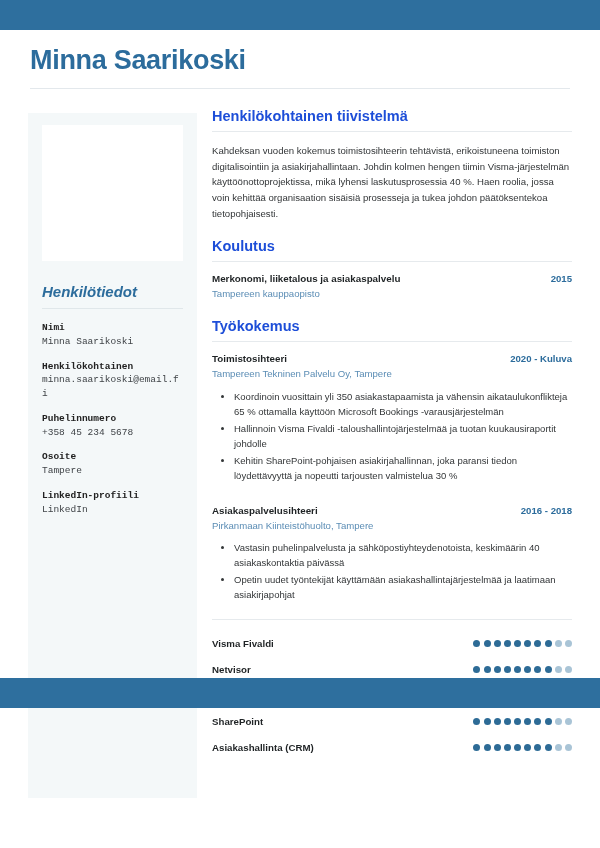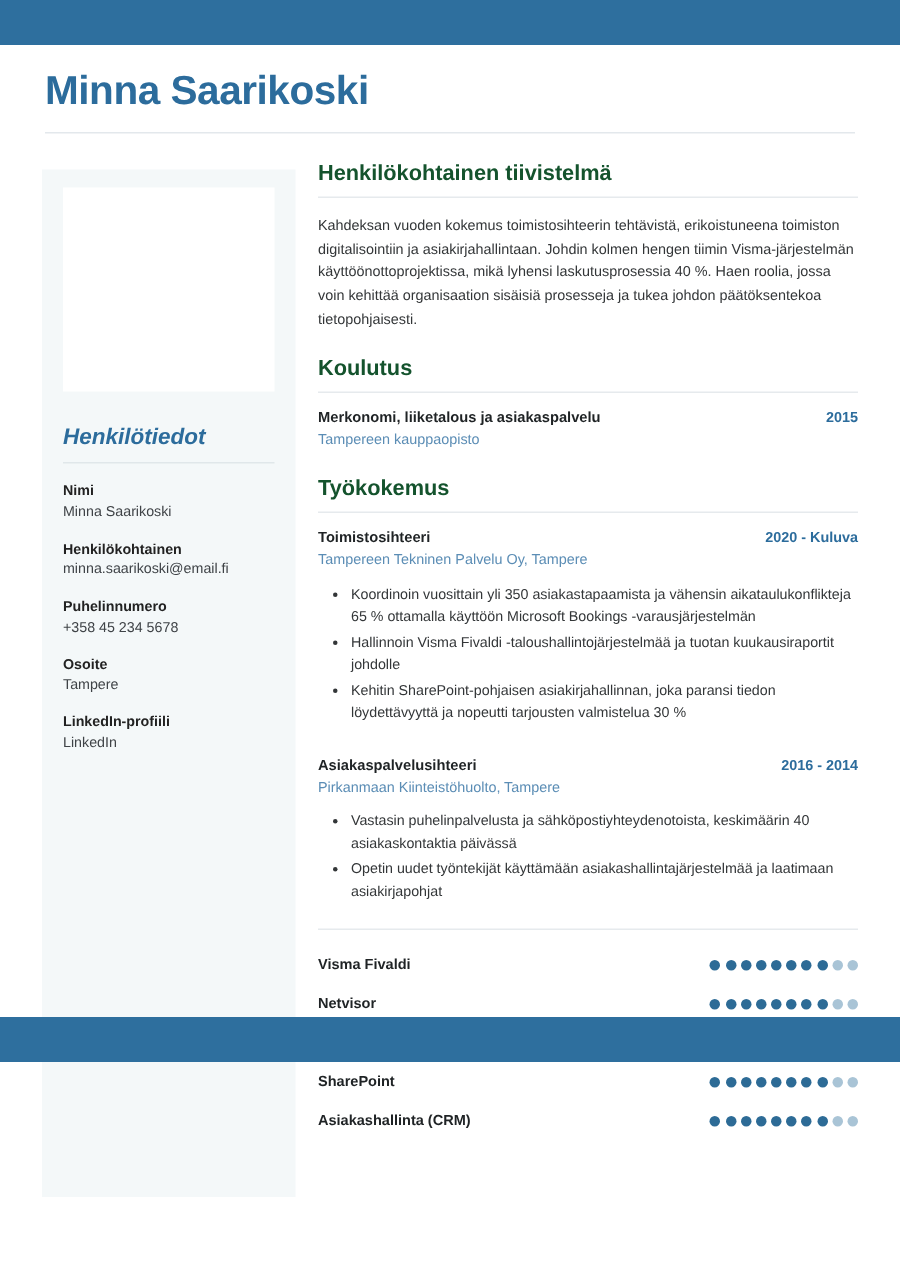--- a/index.html
+++ b/index.html
@@ -81,20 +81,21 @@
     line-height: 1.2;
     font-style: italic;
   }
   .side-rule {
     height: 1px;
     background: #e0e7ea;
     margin-bottom: 12px;
   }
   .contact-block {
     margin-bottom: 11px;
+    font-family: Liberation Mono, monospace;
   }
   .contact-label {
     font-size: 9.5px;
     font-weight: bold;
     color: #222;
     line-height: 1.45;
   }
   .contact-value {
     font-size: 9.5px;
     color: #3f4347;
@@ -107,21 +108,21 @@
     top: 108px;
     left: 212px;
     width: 360px;
   }
   .section {
     margin-bottom: 17px;
   }
   .sec-heading {
     font-size: 14.5px;
     font-weight: bold;
-    color: #14532d;
+    color: #1d4ed8;
     margin: 0 0 6px 0;
     line-height: 1.2;
   }
   .sec-rule {
     height: 1px;
     background: #e6eaed;
     margin-bottom: 11px;
   }
   .summary-text {
     font-size: 9.6px;
@@ -270,21 +271,21 @@
             <ul class="bullets">
               <li>Koordinoin vuosittain yli 350 asiakastapaamista ja vähensin aikataulukonflikteja 65 % ottamalla käyttöön Microsoft Bookings -varausjärjestelmän</li>
               <li>Hallinnoin Visma Fivaldi -taloushallintojärjestelmää ja tuotan kuukausiraportit johdolle</li>
               <li>Kehitin SharePoint-pohjaisen asiakirjahallinnan, joka paransi tiedon löydettävyyttä ja nopeutti tarjousten valmistelua 30 %</li>
             </ul>
           </div>
           <div class="entry-gap"></div>
           <div class="entry">
             <div class="entry-head">
               <span class="entry-title">Asiakaspalvelusihteeri</span>
-              <span class="entry-date">2016 - 2014</span>
+              <span class="entry-date">2016 - 2018</span>
             </div>
             <div class="entry-sub">Pirkanmaan Kiinteistöhuolto, Tampere</div>
             <ul class="bullets">
               <li>Vastasin puhelinpalvelusta ja sähköpostiyhteydenotoista, keskimäärin 40 asiakaskontaktia päivässä</li>
               <li>Opetin uudet työntekijät käyttämään asiakashallintajärjestelmää ja laatimaan asiakirjapohjat</li>
             </ul>
           </div>
         </div>
     </section>
 

